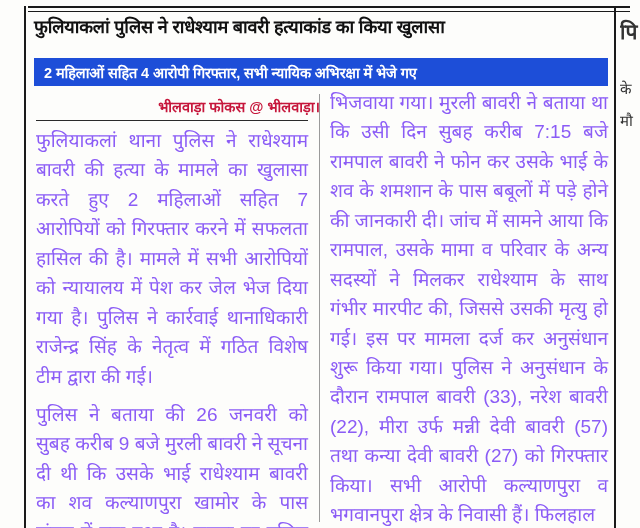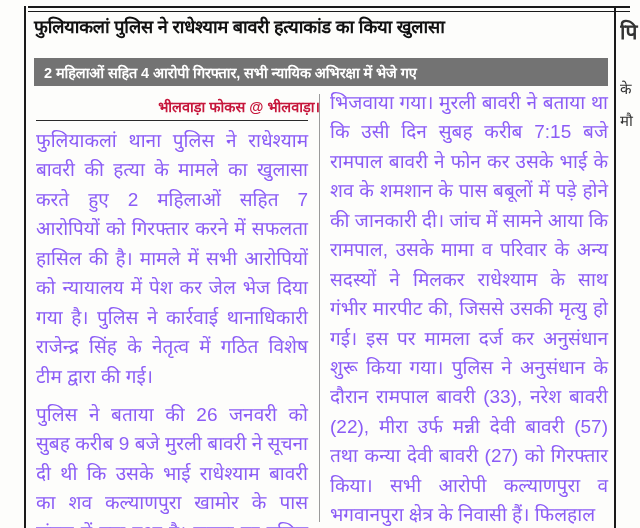--- a/index.html
+++ b/index.html
@@ -63,21 +63,21 @@
     color: #111111;
     letter-spacing: -0.2px;
     line-height: 1.25;
   }
   .subhead-bar {
     position: absolute;
     left: 34px;
     top: 58px;
     width: 574px;
     height: 28px;
-    background: #737373;
+    background: #1d4ed8;
     color: #ffffff;
     font-size: 14.5px;
     font-weight: bold;
     display: flex;
     align-items: center;
     padding-left: 10px;
     box-sizing: border-box;
     letter-spacing: -0.1px;
   }
   .dateline {

